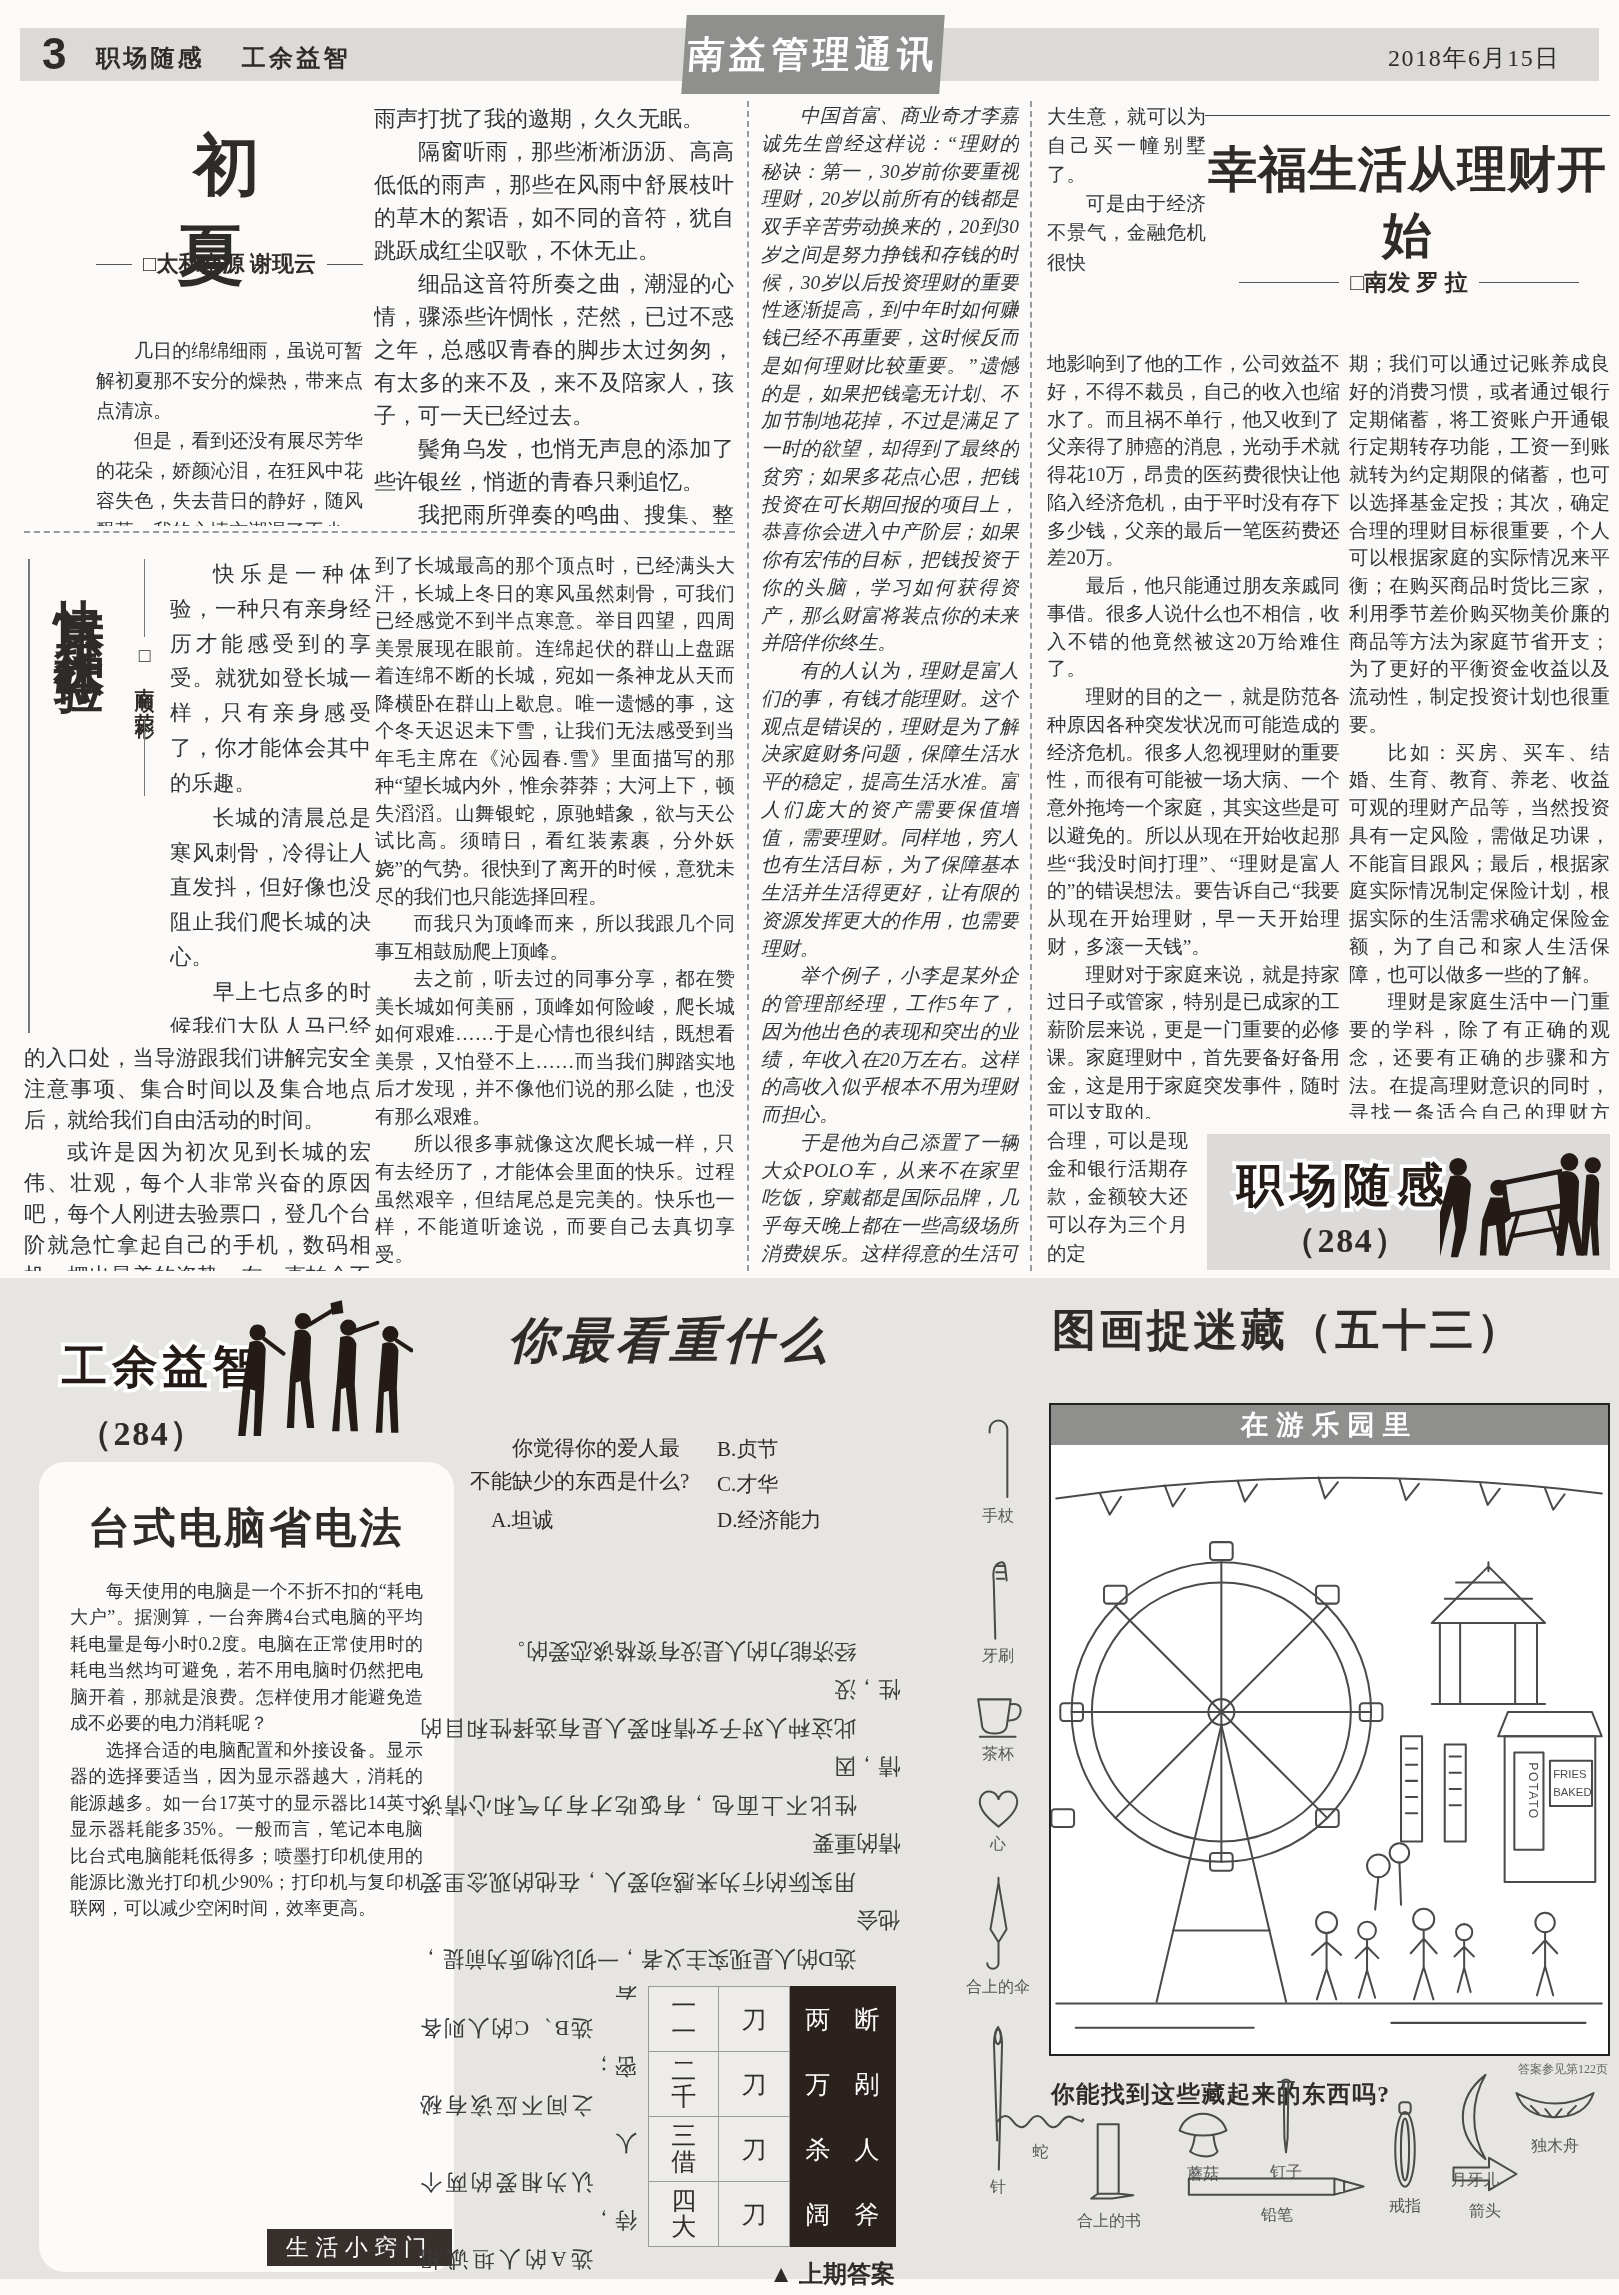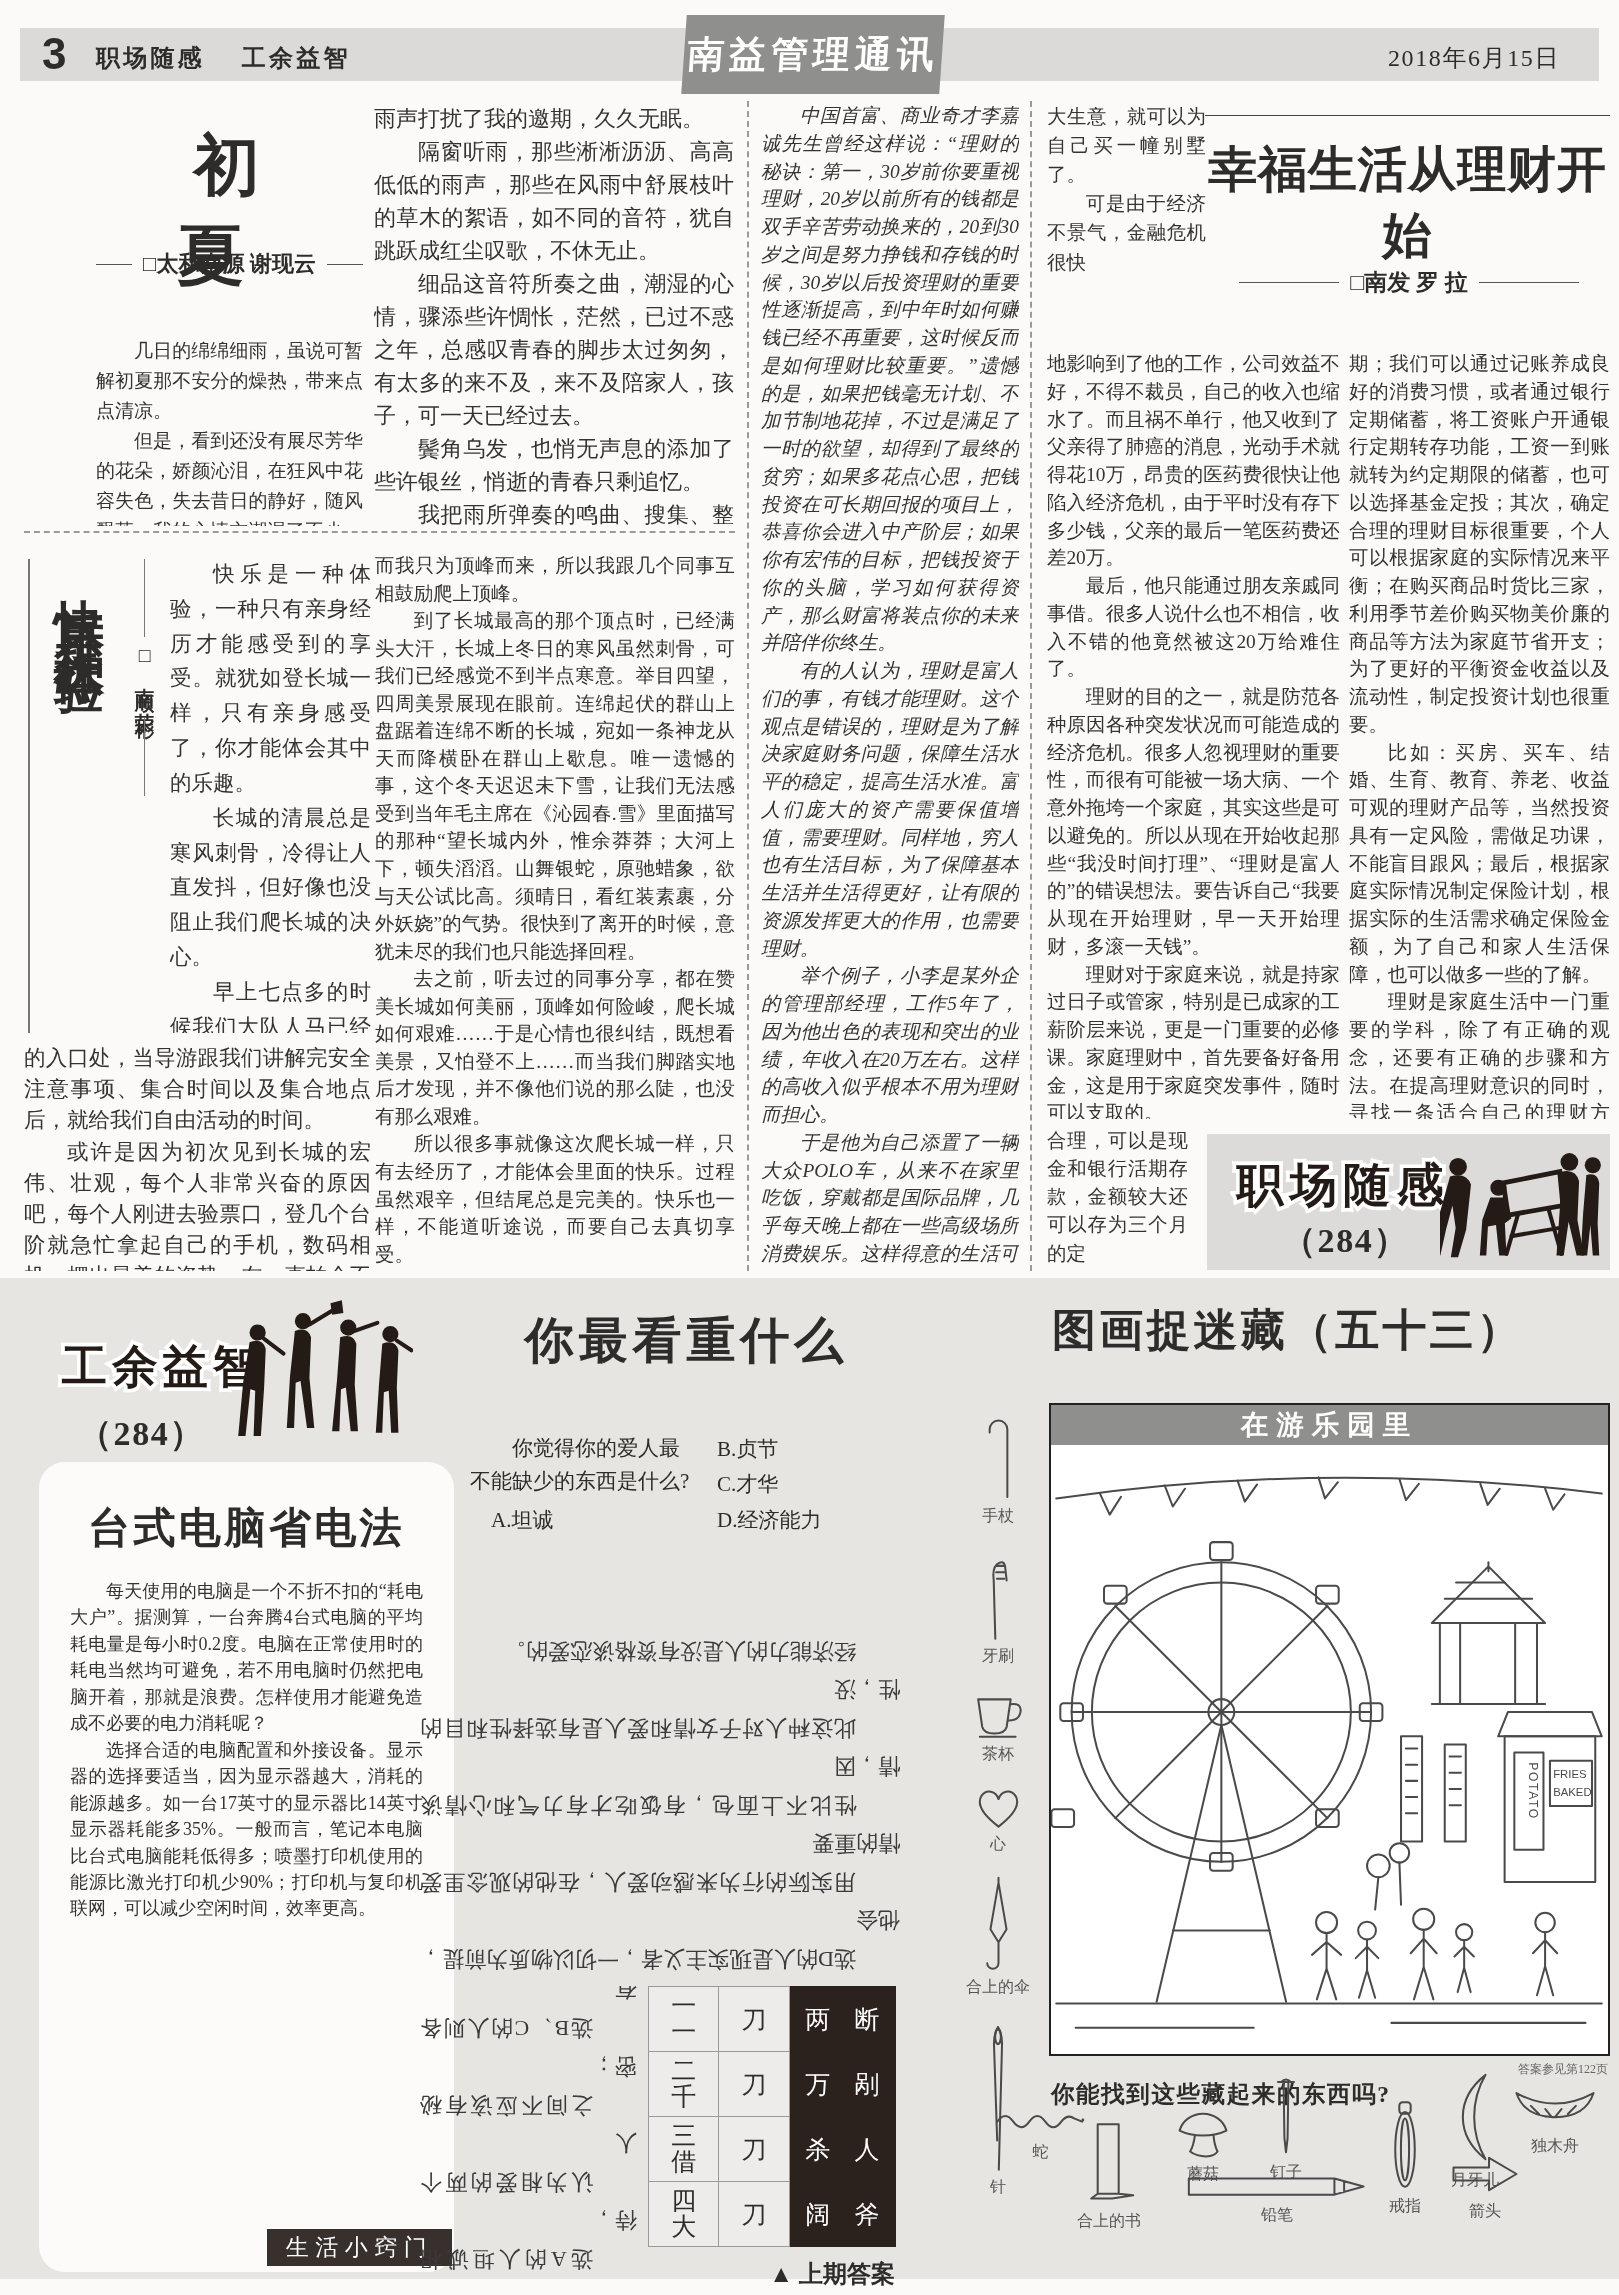--- a/index.html
+++ b/index.html
@@ -39,21 +39,21 @@
   
   .badgebox{background:#dcdbd9;}
   .num-label{font-size:34px;font-weight:bold;letter-spacing:1.6px;}
   
   .bottom-bg{left:0;top:1278px;width:1620px;height:1001px;background:#e6e5e2;}
   .card{left:39px;top:1462px;width:415px;height:810px;background:#fcfbf9;border-radius:26px;}
   .card-title{left:39px;top:1500px;width:415px;text-align:center;font-size:42px;font-weight:bold;letter-spacing:3.2px;}
   .mini-badge{left:267px;top:2229px;width:185px;height:37px;background:#37302c;color:#fff;
               display:flex;align-items:center;justify-content:center;font-size:23px;letter-spacing:6.5px;
               font-family:"Liberation Sans",sans-serif;}
-  .quiz-title{left:464px;top:1308px;width:445px;text-align:center;font-size:49px;font-weight:bold;letter-spacing:4.9px;}
+  .quiz-title{left:447px;top:1308px;width:445px;text-align:center;font-size:49px;font-weight:bold;letter-spacing:4.9px;font-style:italic;}
   .quiz-q{font-size:21px;}
   .rot{transform:rotate(180deg);font-size:22px;line-height:1.75;color:#3a3a3a;text-align:justify;}
   
   .ans-table{left:648px;top:1986px;width:248px;border-collapse:collapse;}
   .ans-table td{border:1.6px solid #9a9a98;height:62px;font-size:25px;text-align:center;}
   .ans-table .c1{width:70px;background:#edecea;line-height:1.05;}
   .ans-table .c2{width:70px;background:#edecea;}
   .ans-table .cdark{width:105px;background:#2b211d;color:#fff;border-color:#2b211d;}
   .ans-table .cdark .pair{display:flex;justify-content:space-between;padding:0 14.6px;}
   .ans-caption{left:684px;top:2258px;width:211px;text-align:right;font-size:24px;font-weight:bold;}
@@ -117,22 +117,22 @@
   <div class="tcol" style="left:170px;top:557px;width:201px;height:476px;font-size:21.5px;line-height:1.62;">
       <p>快乐是一种体验，一种只有亲身经历才能感受到的享受。就犹如登长城一样，只有亲身感受了，你才能体会其中的乐趣。</p>
       <p>长城的清晨总是寒风刺骨，冷得让人直发抖，但好像也没阻止我们爬长城的决心。</p>
       <p>早上七点多的时候我们大队人马已经浩浩荡荡地来到长城</p>
     </div>
   <div class="tcol noind" style="left:24px;top:1043px;width:347px;height:228px;font-size:21.5px;line-height:1.45;">
       <p>的入口处，当导游跟我们讲解完安全注意事项、集合时间以及集合地点后，就给我们自由活动的时间。</p>
       <p>或许是因为初次见到长城的宏伟、壮观，每个人非常兴奋的原因吧，每个人刚进去验票口，登几个台阶就急忙拿起自己的手机，数码相机，摆出最美的姿势，在一直拍个不停，作为纪念。</p>
     </div>
   <div class="tcol noind" style="left:375px;top:552px;width:360px;height:719px;font-size:19.4px;line-height:1.42;">
+      <p>到了长城最高的那个顶点时，已经满头大汗，长城上冬日的寒风虽然刺骨，可我们已经感觉不到半点寒意。举目四望，四周美景展现在眼前。连绵起伏的群山上盘踞着连绵不断的长城，宛如一条神龙从天而降横卧在群山上歇息。唯一遗憾的事，这个冬天迟迟未下雪，让我们无法感受到当年毛主席在《沁园春.雪》里面描写的那种“望长城内外，惟余莽莽；大河上下，顿失滔滔。山舞银蛇，原驰蜡象，欲与天公试比高。须晴日，看红装素裹，分外妖娆”的气势。很快到了离开的时候，意犹未尽的我们也只能选择回程。</p>
       <p>而我只为顶峰而来，所以我跟几个同事互相鼓励爬上顶峰。</p>
-      <p>到了长城最高的那个顶点时，已经满头大汗，长城上冬日的寒风虽然刺骨，可我们已经感觉不到半点寒意。举目四望，四周美景展现在眼前。连绵起伏的群山上盘踞着连绵不断的长城，宛如一条神龙从天而降横卧在群山上歇息。唯一遗憾的事，这个冬天迟迟未下雪，让我们无法感受到当年毛主席在《沁园春.雪》里面描写的那种“望长城内外，惟余莽莽；大河上下，顿失滔滔。山舞银蛇，原驰蜡象，欲与天公试比高。须晴日，看红装素裹，分外妖娆”的气势。很快到了离开的时候，意犹未尽的我们也只能选择回程。</p>
       <p>去之前，听去过的同事分享，都在赞美长城如何美丽，顶峰如何险峻，爬长城如何艰难……于是心情也很纠结，既想看美景，又怕登不上……而当我们脚踏实地后才发现，并不像他们说的那么陡，也没有那么艰难。</p>
       <p>所以很多事就像这次爬长城一样，只有去经历了，才能体会里面的快乐。过程虽然艰辛，但结尾总是完美的。快乐也一样，不能道听途说，而要自己去真切享受。</p>
     </div>
 
   <div class="vdash" style="left:747px;top:101px;height:1170px;"></div>
   <div class="vdash" style="left:1030px;top:101px;height:1170px;"></div>
 
   <div class="tcol" style="left:761px;top:102px;width:258px;height:1168px;font-size:19.4px;line-height:1.43;font-style:italic;">
       <p>中国首富、商业奇才李嘉诚先生曾经这样说：“理财的秘诀：第一，30岁前你要重视理财，20岁以前所有的钱都是双手辛苦劳动换来的，20到30岁之间是努力挣钱和存钱的时候，30岁以后投资理财的重要性逐渐提高，到中年时如何赚钱已经不再重要，这时候反而是如何理财比较重要。”遗憾的是，如果把钱毫无计划、不加节制地花掉，不过是满足了一时的欲望，却得到了最终的贫穷；如果多花点心思，把钱投资在可长期回报的项目上，恭喜你会进入中产阶层；如果你有宏伟的目标，把钱投资于你的头脑，学习如何获得资产，那么财富将装点你的未来并陪伴你终生。</p>
       <p>有的人认为，理财是富人们的事，有钱才能理财。这个观点是错误的，理财是为了解决家庭财务问题，保障生活水平的稳定，提高生活水准。富人们庞大的资产需要保值增值，需要理财。同样地，穷人也有生活目标，为了保障基本生活并生活得更好，让有限的资源发挥更大的作用，也需要理财。</p>

